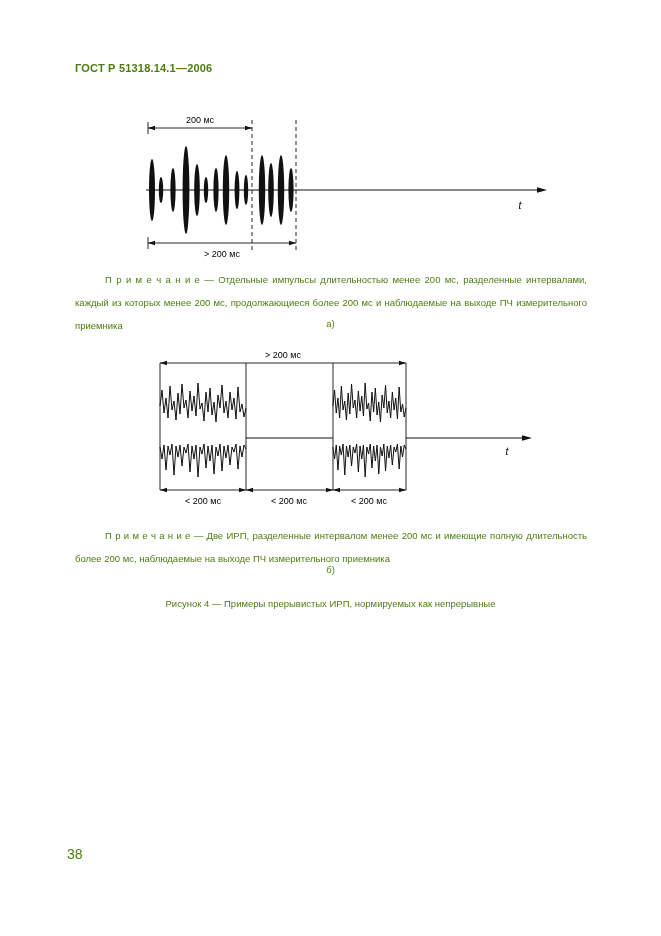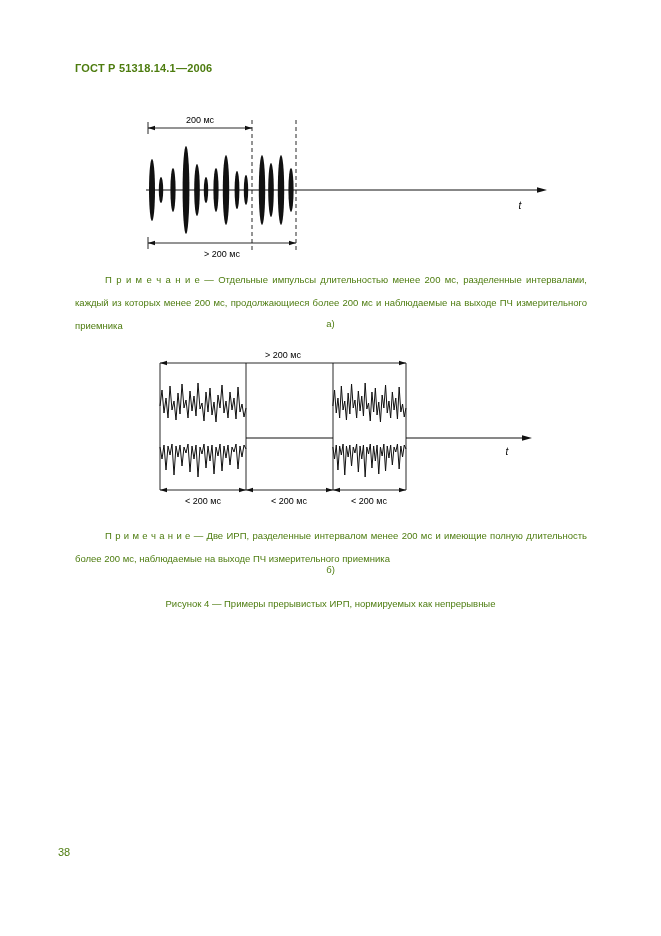--- a/index.html
+++ b/index.html
@@ -29,22 +29,22 @@
     position:absolute;left:0;width:100%;
     text-align:center;font-size:9.5px;
   }
   .sublabel-a{top:318px;}
   .sublabel-b{top:564px;}
   .fig-caption{
     position:absolute;left:0;top:592px;width:100%;
     text-align:center;font-size:9.5px;margin-top:6px;
   }
   .page-number{
-    position:absolute;left:58px;top:846px;
-    font-size:11px;
+    position:absolute;left:67px;top:846px;
+    font-size:14px;
   }
   svg text{
     font-family:"Liberation Sans", sans-serif;
     font-size:9px;fill:#000;
   }
   svg .axis-t{font-style:italic;font-size:10px;}
   svg line, svg path{stroke:#111;}
   svg polygon{fill:#111;stroke:none;}
 </style>
 </head>

